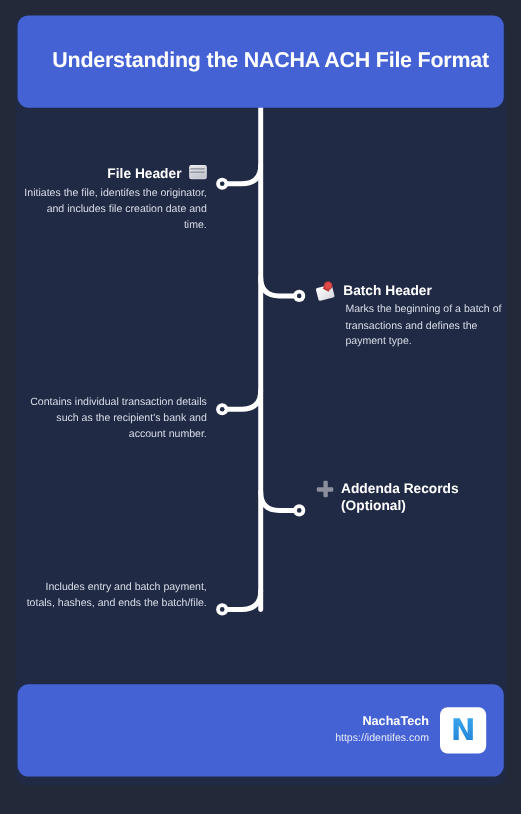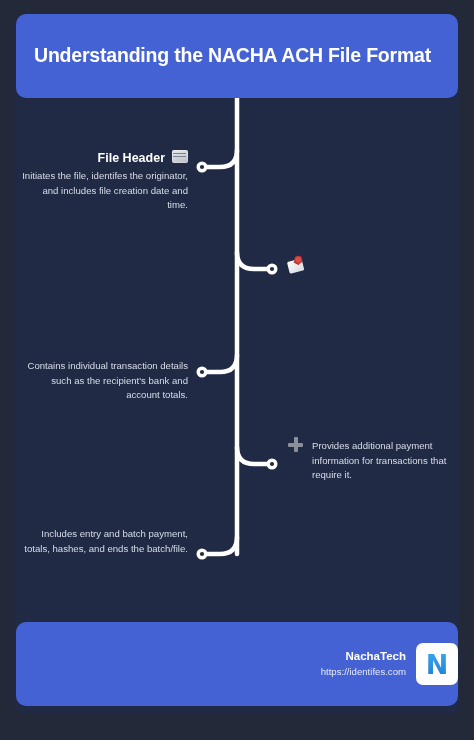--- a/index.html
+++ b/index.html
@@ -40,20 +40,21 @@
     top: 14px;
     width: 442px;
     height: 84px;
     background: #4462d4;
     border-radius: 10px;
     box-sizing: border-box;
     display: flex;
     align-items: center;
     padding-left: 18px;
     z-index: 5;
+    justify-content: center;
   }
   .title-text {
     color: #ffffff;
     font-size: 19.5px;
     font-weight: bold;
     letter-spacing: -0.2px;
     line-height: 1.2;
   }
 
   
@@ -224,21 +225,21 @@
     left: 16px;
     top: 622px;
     width: 442px;
     height: 84px;
     background: #4462d4;
     border-radius: 10px;
     z-index: 5;
     display: flex;
     align-items: center;
     justify-content: flex-end;
-    padding-right: 0;
+    padding-right: 16px;
     box-sizing: border-box;
   }
   .footer-text {
     text-align: right;
     margin-right: 10px;
   }
   .footer-brand {
     color: #ffffff;
     font-size: 11.5px;
     font-weight: bold;
@@ -315,32 +316,36 @@
       <span class="step-icon"><span class="icon-folder"></span></span>
     </div>
     <div class="step-desc">Initiates the file, identifes the originator, and includes file creation date and time.</div>
   </div>
 
   <div class="step right" id="step-batch-header">
     <div class="row">
       <span class="step-icon">
         <span class="icon-pin"><span class="paper"></span><span class="pinneedle"></span><span class="pinhead"></span></span>
       </span>
+      <div class="step-body">
+        <div class="step-heading">Batch Header</div>
+        <div class="step-desc">Marks the beginning of a batch of transactions and defines the payment type.</div>
+      </div>
     </div>
   </div>
 
   <div class="step left" id="step-detail">
-    <div class="step-desc">Contains individual transaction details such as the recipient's bank and account totals.</div>
+    <div class="step-desc">Contains individual transaction details such as the recipient's bank and account number.</div>
   </div>
 
   <div class="step right" id="step-addenda">
     <div class="row">
       <span class="step-icon"><span class="icon-plus"></span></span>
       <div class="step-body">
-        <div class="step-desc">Provides additional payment information for transactions that require it.</div>
+        <div class="step-heading">Addenda Records (Optional)</div>
       </div>
     </div>
   </div>
 
   <div class="step left" id="step-batch-control">
     <div class="step-desc">Includes entry and batch payment, totals, hashes, and ends the batch/file.</div>
   </div>
 
   <div class="footer-bar">
     <div class="footer-text">

